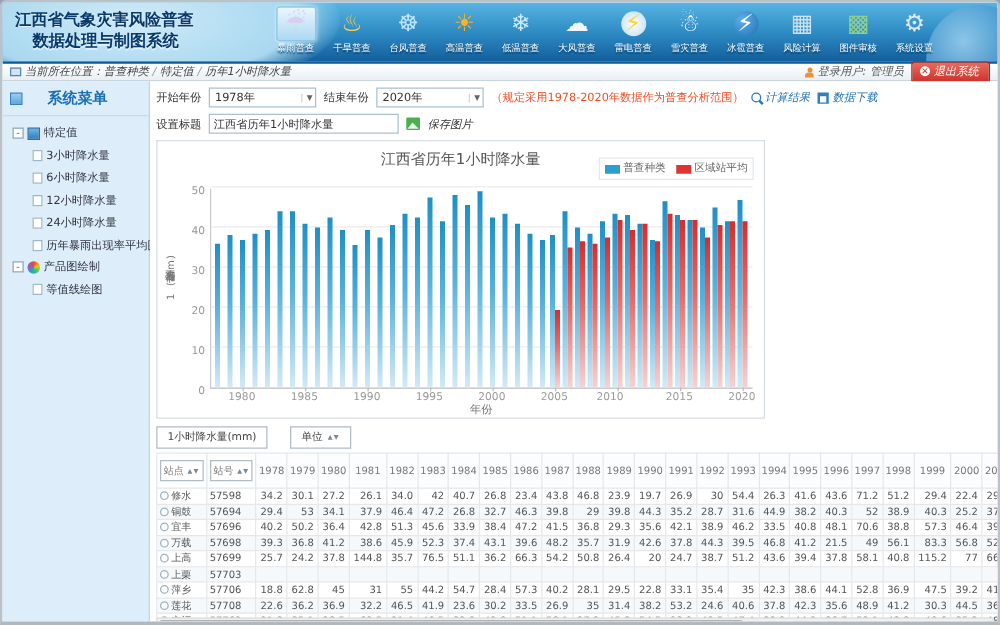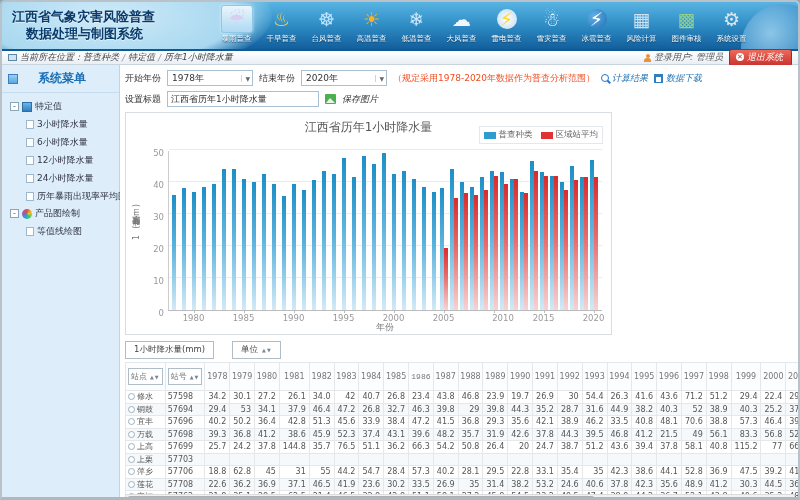--- a/index.html
+++ b/index.html
@@ -357,21 +357,21 @@
             <div class="bar red" style="left: 285px; width: 4px; height: 112px;"></div>
             <div class="bar blue" style="left: 290.5px; width: 4px; height: 128px;"></div>
             <div class="bar red" style="left: 295px; width: 4px; height: 116.8px;"></div>
             <div class="bar blue" style="left: 300.5px; width: 4px; height: 123.2px;"></div>
             <div class="bar red" style="left: 305px; width: 4px; height: 115.2px;"></div>
             <div class="bar blue" style="left: 310.5px; width: 4px; height: 132.8px;"></div>
             <div class="bar red" style="left: 315px; width: 4px; height: 120px;"></div>
             <div class="bar blue" style="left: 320.5px; width: 4px; height: 139.2px;"></div>
             <div class="bar red" style="left: 325px; width: 4px; height: 134.4px;"></div>
             <div class="xtick-mark" style="left: 324.5px;"></div>
-            <div class="xtick" style="left: 334px;">2010</div>
+            <div class="xtick" style="left: 319px;">2010</div>
             <div class="bar blue" style="left: 330.5px; width: 4px; height: 137.6px;"></div>
             <div class="bar red" style="left: 335px; width: 4px; height: 126.4px;"></div>
             <div class="bar blue" style="left: 340.5px; width: 4px; height: 131.2px;"></div>
             <div class="bar red" style="left: 345px; width: 4px; height: 131.2px;"></div>
             <div class="bar blue" style="left: 350.5px; width: 4px; height: 118.4px;"></div>
             <div class="bar red" style="left: 355px; width: 4px; height: 116.8px;"></div>
             <div class="bar blue" style="left: 360.5px; width: 4px; height: 148.8px;"></div>
             <div class="bar red" style="left: 365px; width: 4px; height: 139.2px;"></div>
             <div class="bar blue" style="left: 370.5px; width: 4px; height: 137.6px;"></div>
             <div class="bar red" style="left: 375px; width: 4px; height: 134.4px;"></div>
@@ -419,21 +419,21 @@
                   </div>
                 </th>
                 <th style="width: 20px;">1978</th>
                 <th style="width: 20px;">1979</th>
                 <th style="width: 20px;">1980</th>
                 <th style="width: 20px;">1981</th>
                 <th style="width: 20px;">1982</th>
                 <th style="width: 20px;">1983</th>
                 <th style="width: 20px;">1984</th>
                 <th style="width: 20px;">1985</th>
-                <th style="width: 20px; font-family: Liberation Mono, monospace;">1986</th>
+                <th style="width: 20px;">1986</th>
                 <th style="width: 20px;">1987</th>
                 <th style="width: 20px;">1988</th>
                 <th style="width: 20px;">1989</th>
                 <th style="width: 20px;">1990</th>
                 <th style="width: 20px;">1991</th>
                 <th style="width: 20px;">1992</th>
                 <th style="width: 20px;">1993</th>
                 <th style="width: 20px;">1994</th>
                 <th style="width: 20px;">1995</th>
                 <th style="width: 20px;">1996</th>
@@ -640,21 +640,21 @@
                 <td>47.5</td>
                 <td>39.2</td>
                 <td>41.8</td>
               </tr>
               <tr>
                 <td class="st"><span class="radio"></span><span>莲花</span></td>
                 <td class="st">57708</td>
                 <td>22.6</td>
                 <td>36.2</td>
                 <td>36.9</td>
-                <td>37.1</td>
+                <td>32.2</td>
                 <td>46.5</td>
                 <td>41.9</td>
                 <td>23.6</td>
                 <td>30.2</td>
                 <td>33.5</td>
                 <td>26.9</td>
                 <td>35</td>
                 <td>31.4</td>
                 <td>38.2</td>
                 <td>53.2</td>

